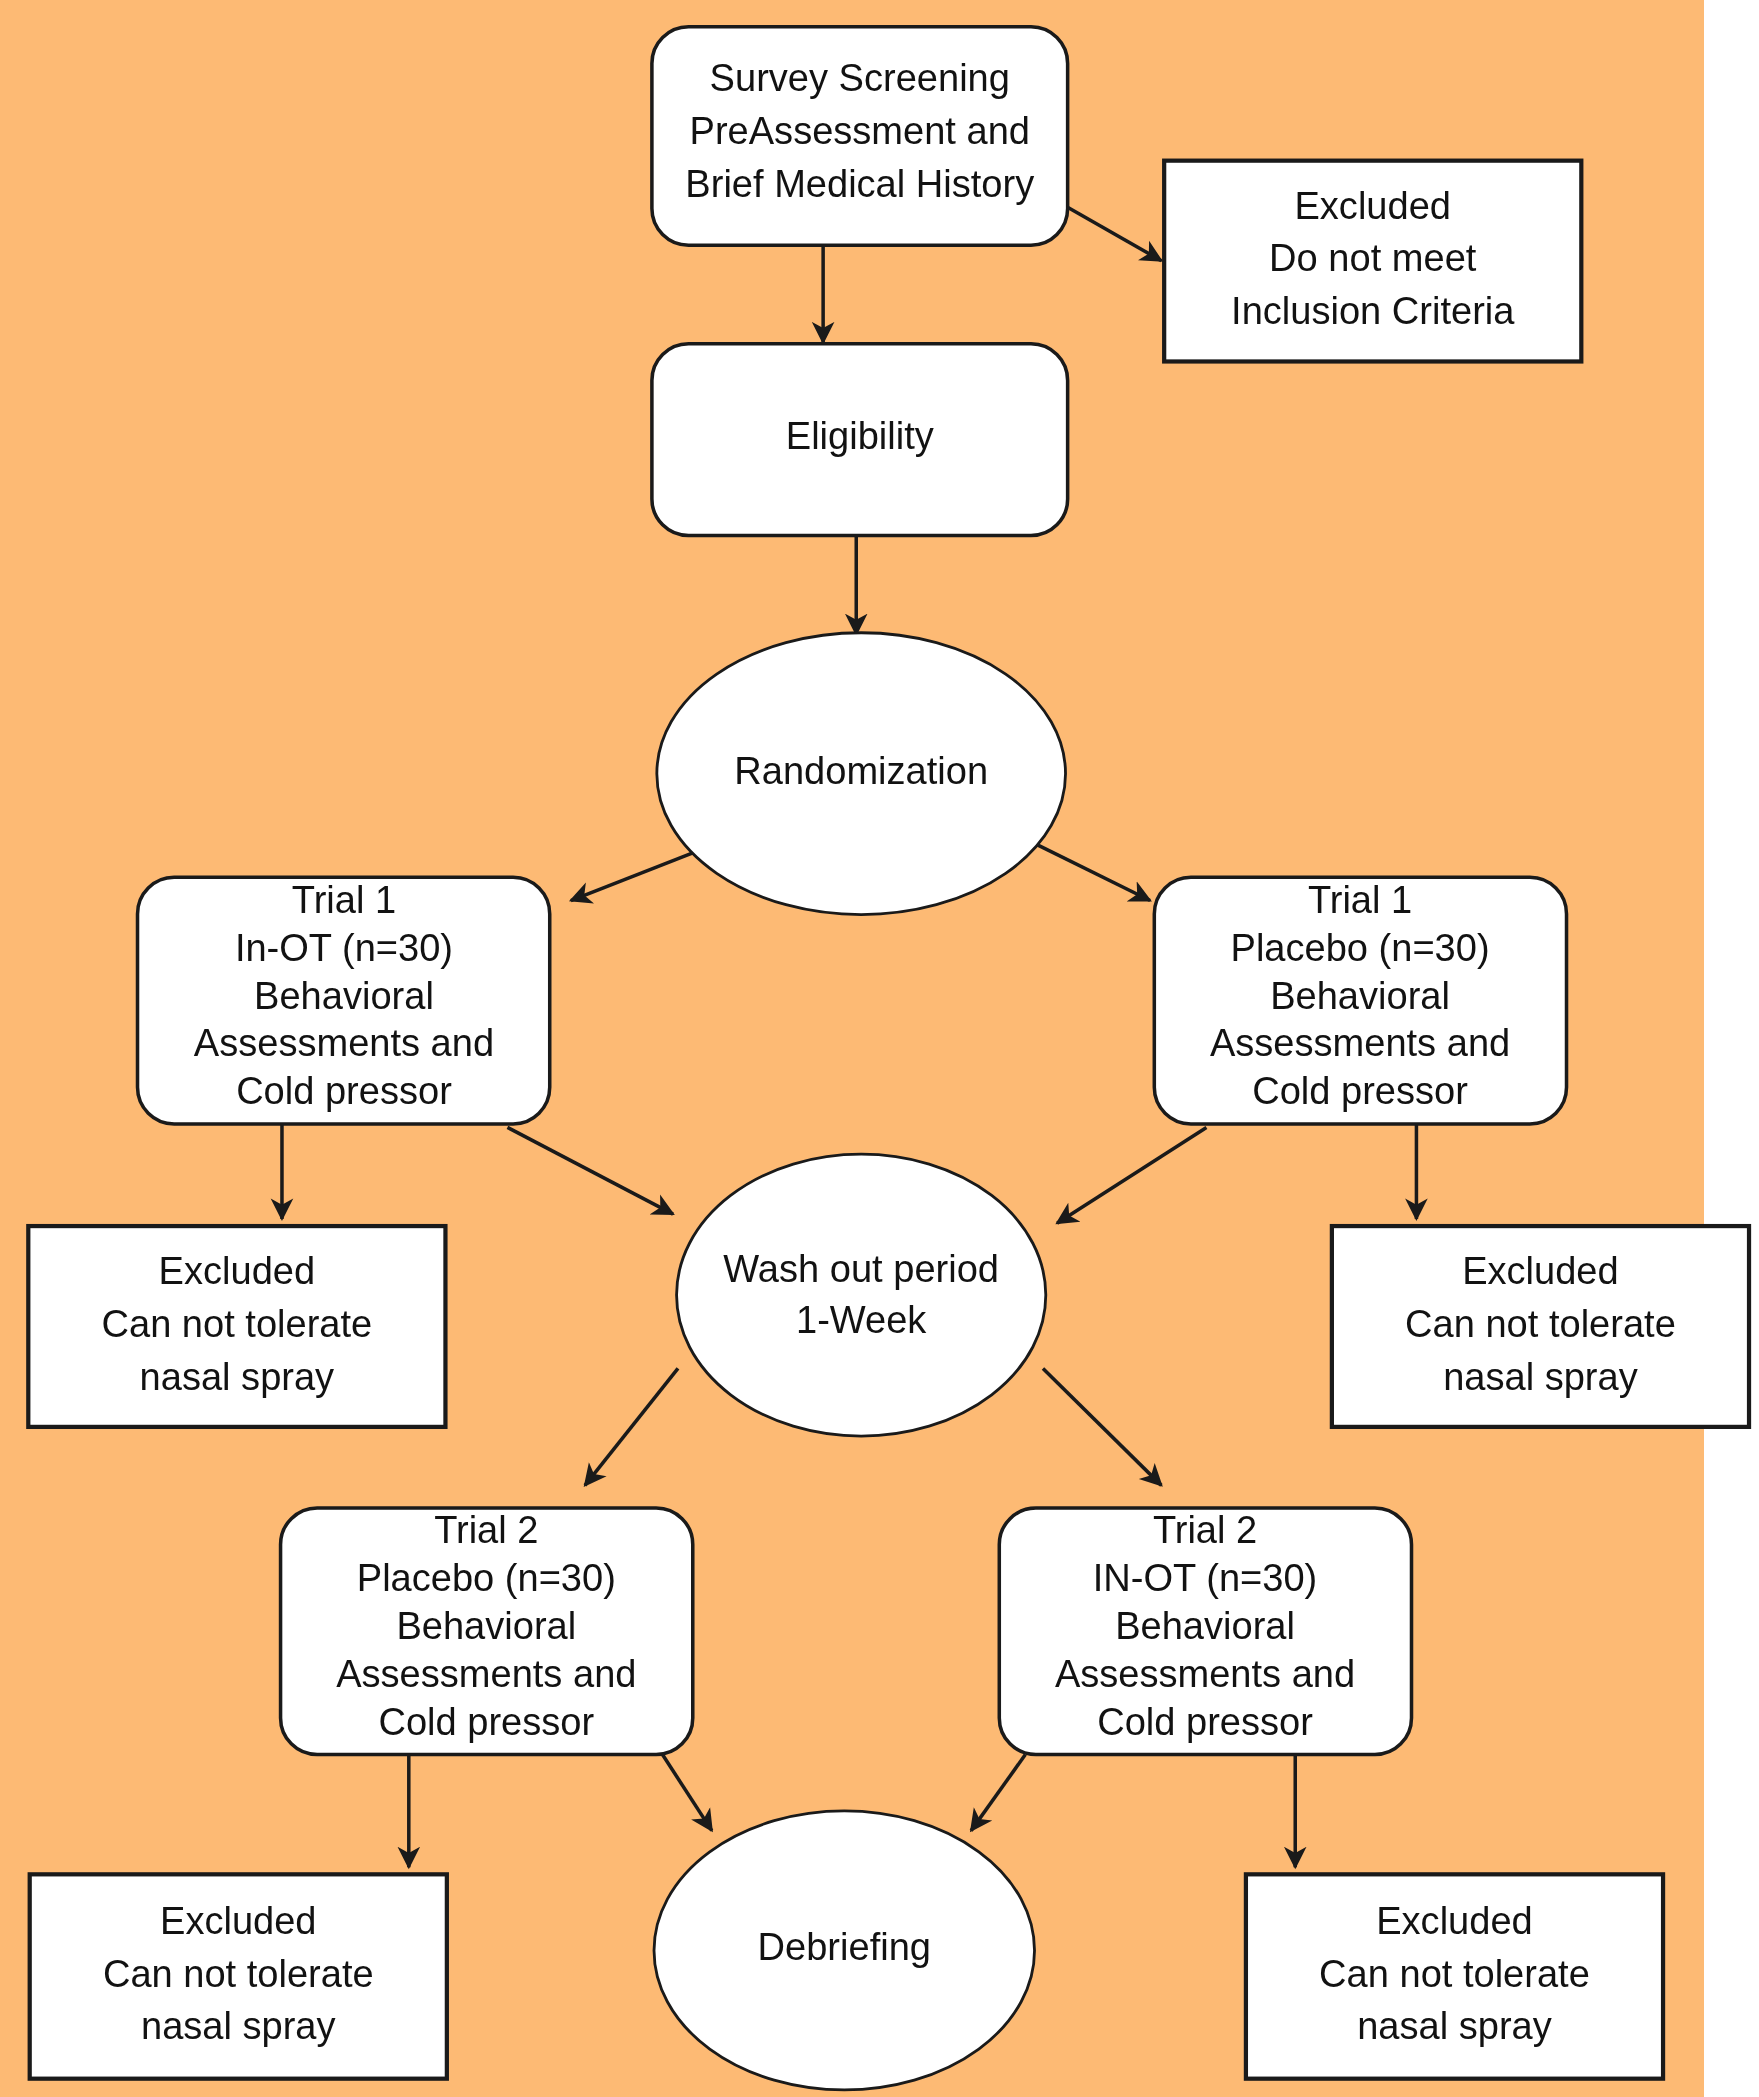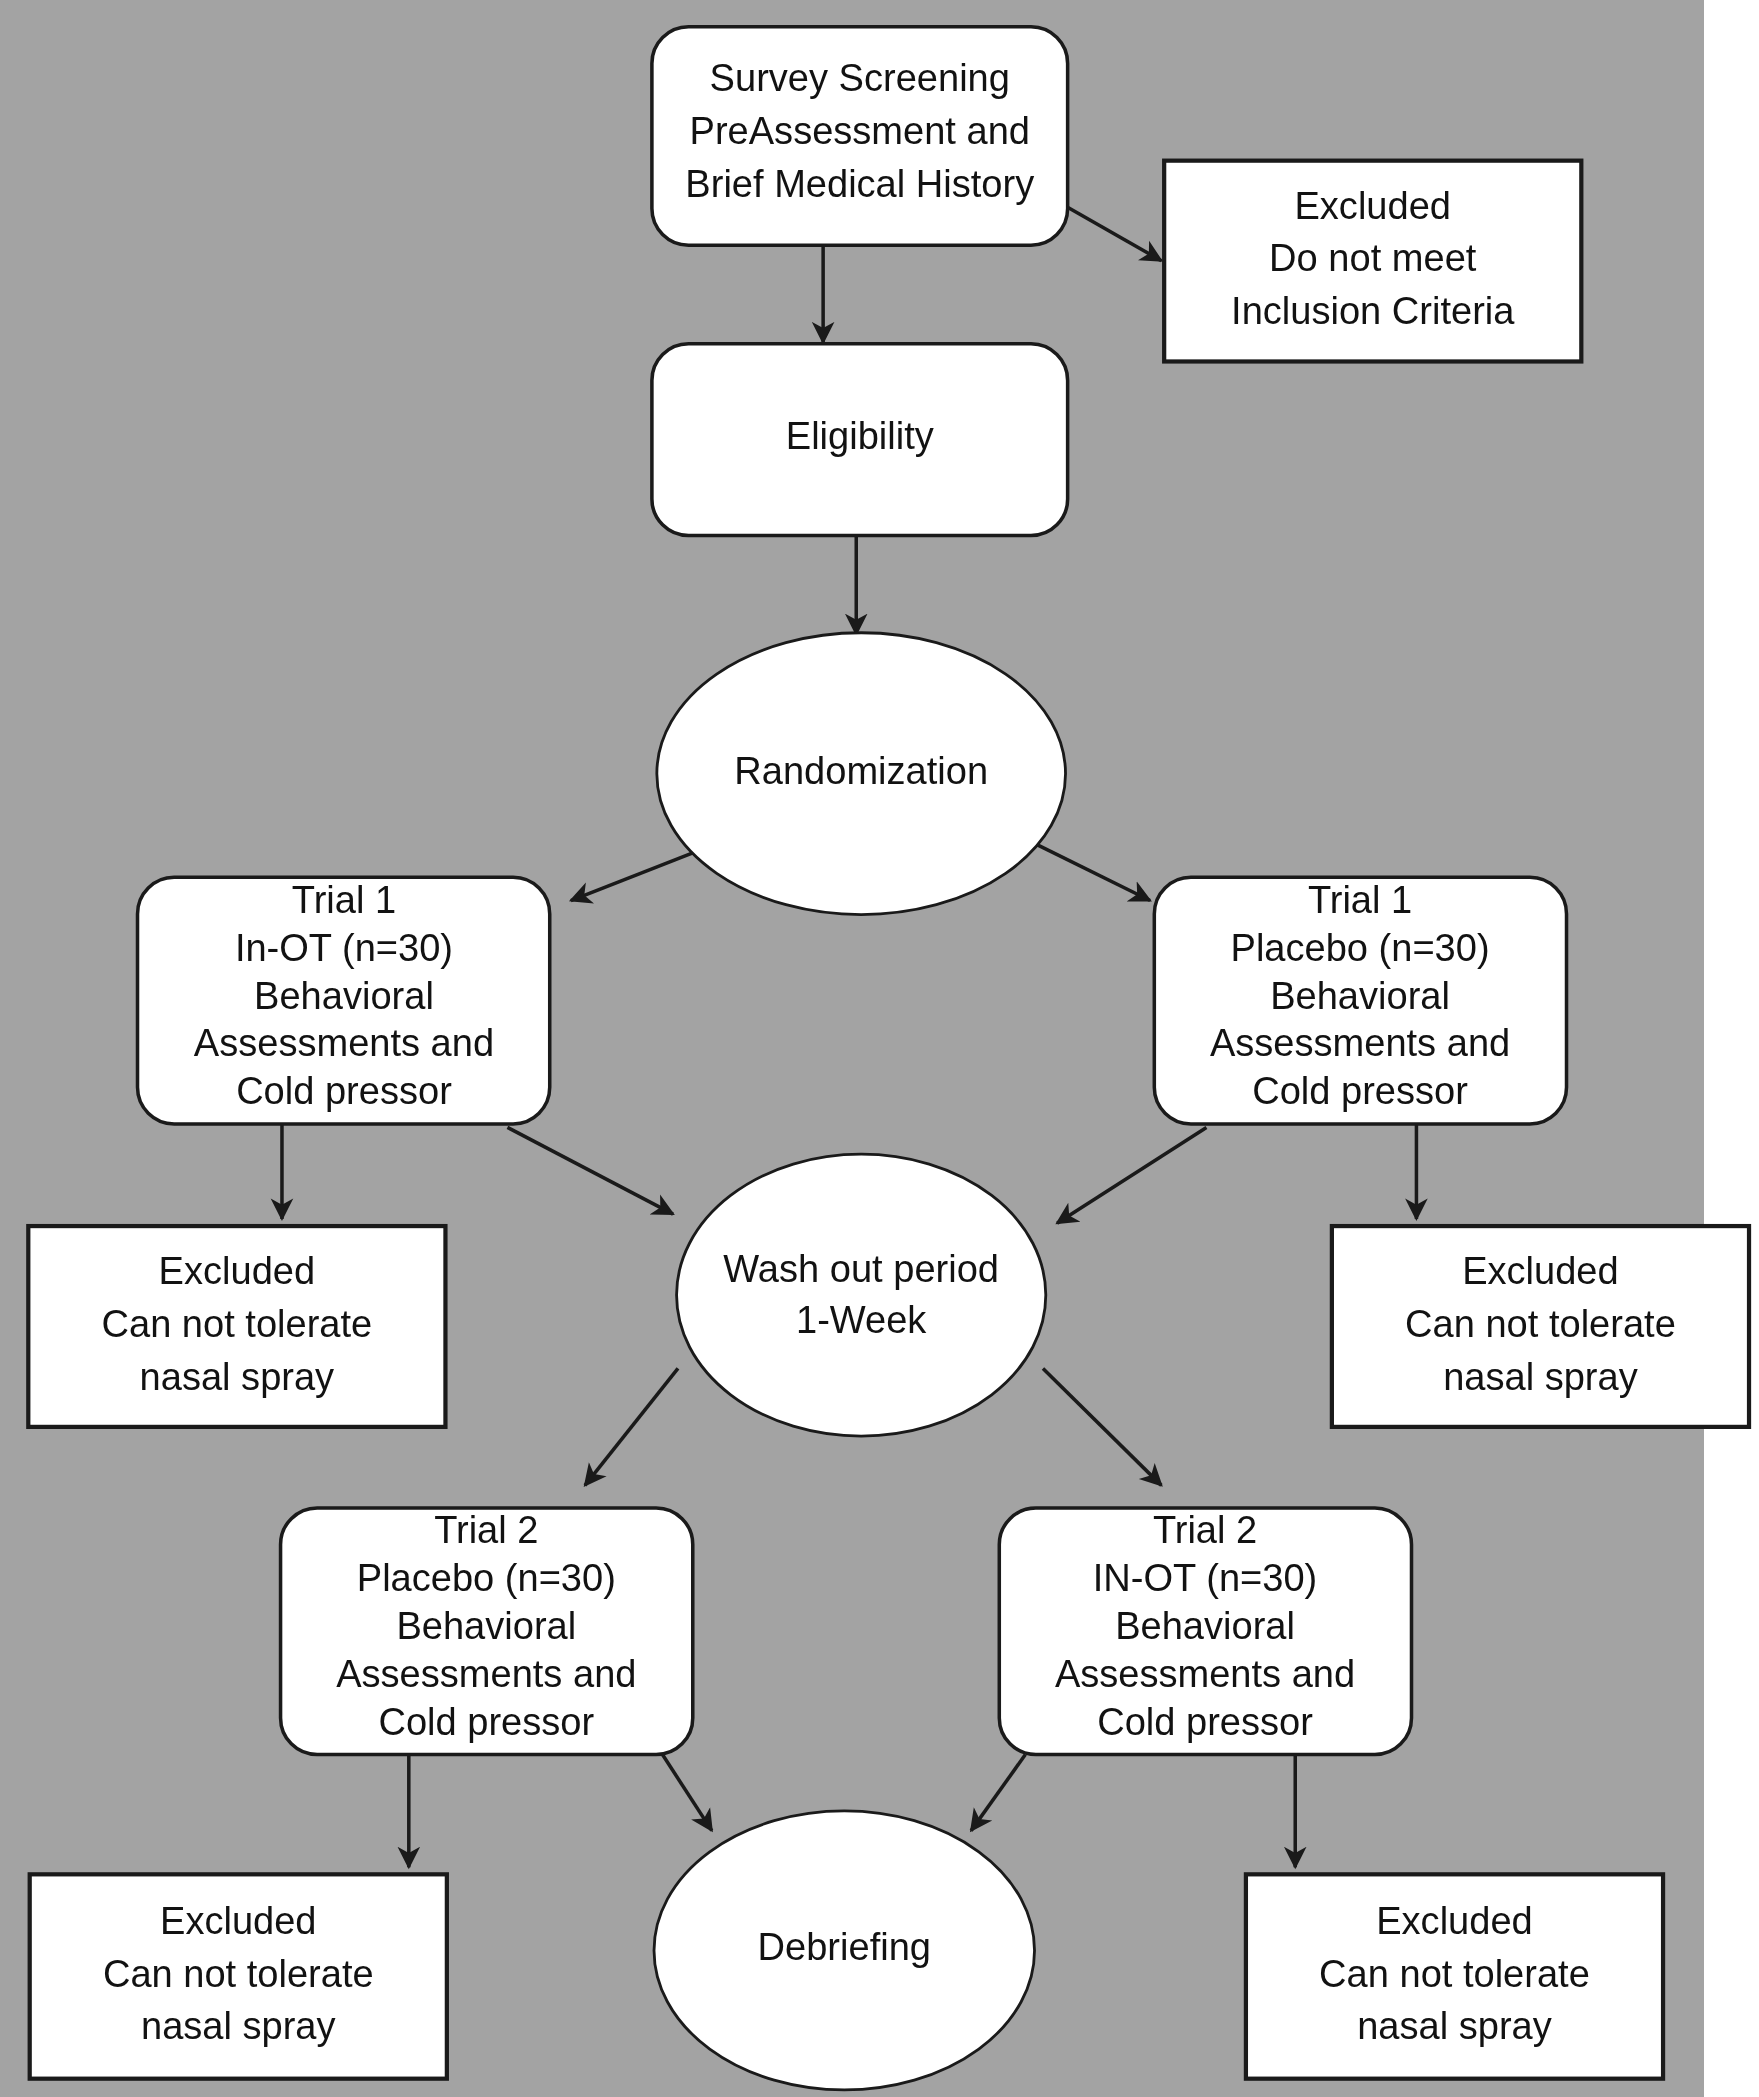--- a/index.html
+++ b/index.html
@@ -10,21 +10,21 @@
   body {
     width: 1759px;
     height: 2097px;
     font-family: "Liberation Sans", sans-serif;
     overflow: hidden;
   }
   #flow-root {
     position: relative;
     width: 1704px;
     height: 2097px;
-    background: #a3a3a3;
+    background: #fdba74;
   }
   svg#flow-svg {
     position: absolute;
     top: 0;
     left: 0;
     width: 1759px;
     height: 2097px;
     display: block;
   }
   .node-shape {

